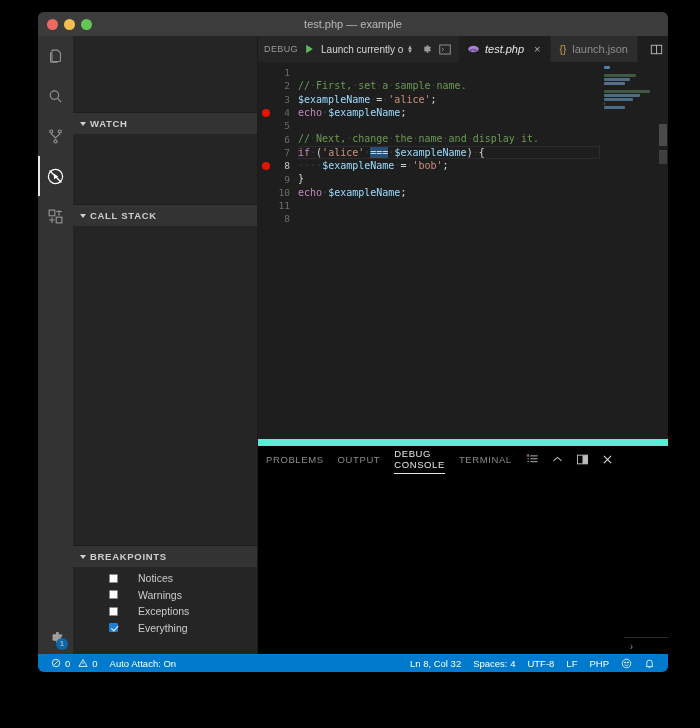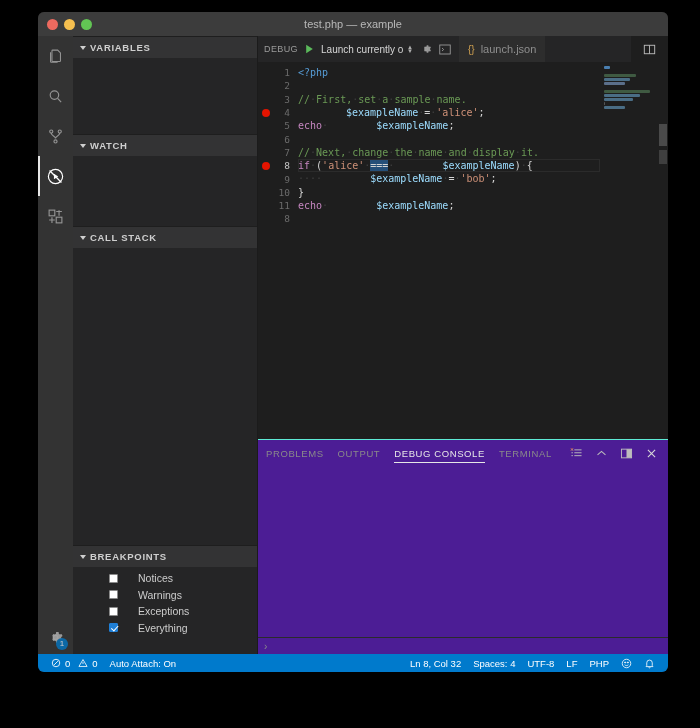--- a/index.html
+++ b/index.html
@@ -90,32 +90,32 @@
   .gline{height:13.3px;display:flex;align-items:center;justify-content:flex-end;
          padding-right:8px;font-family:"DejaVu Sans Mono",monospace;font-size:9.5px;color:#6b6b6b;
          position:relative;}
   .gline.cur{color:#c6c6c6;}
   .gbp{position:absolute;left:4px;width:8px;height:8px;border-radius:50%;background:#e51400;}
   .codelines{flex:1;padding-top:4px;min-width:0;position:relative;}
   .cline{height:13.3px;font-family:"DejaVu Sans Mono",monospace;font-size:10px;
          white-space:pre;color:#d4d4d4;line-height:13.3px;}
   .cline.cur{outline:1px solid #2b2b2b;outline-offset:-1px;}
   .ws{color:#3e3e3e;}
-  .c-com{color:#6a9955;}.c-var{color:#9cdcfe;margin-left:48px;}.c-str{color:#ce9178;}.c-kw{color:#c586c0;}
+  .c-com{color:#6a9955;}.c-var{color:#9cdcfe;}.c-str{color:#ce9178;}.c-kw{color:#c586c0;}
   .c-tag{color:#569cd6;}.c-pun{color:#d4d4d4;}
   .sel{background:#264f78;}
 
   .minimap{width:58px;flex:0 0 58px;position:relative;background:#1e1e1e;padding-top:4px;}
   .mm-line{height:3px;margin:0 0 1px 4px;border-radius:1px;}
   .vscroll{width:10px;flex:0 0 10px;position:relative;background:#1e1e1e;}
   .vthumb{position:absolute;left:1px;width:8px;background:#4a4a4a;border-radius:0;}
 
   
-  .panel{height:215px;flex:0 0 215px;background:#4c1d95;border-top:1px solid #5eead4;
-         display:flex;flex-direction:column;}
+  .panel{height:215px;flex:0 0 215px;background:#000000;border-top:7px solid #5eead4;
+         display:flex;flex-direction:row;}
   .panel-head{height:26px;flex:0 0 26px;display:flex;align-items:center;padding-left:8px;gap:14px;}
   .p-tab{font-size:9.5px;letter-spacing:.6px;color:#8a8a8a;position:relative;padding-bottom:4px;
          padding-top:4px;}
   .p-tab.active{color:#e7e7e7;}
   .p-tab.active::after{content:"";position:absolute;left:0;right:0;bottom:0;height:1px;background:#e7e7e7;}
   .p-actions{margin-left:auto;display:flex;align-items:center;gap:12px;padding-right:10px;}
   .panel-body{flex:1;padding:5px 0 0 8px;overflow:hidden;position:relative;}
   .console-out{font-family:"DejaVu Sans Mono",monospace;font-size:10.5px;color:#d4d4d4;}
   .repl-input{position:absolute;left:0;right:0;bottom:0;height:17px;display:flex;align-items:center;
               gap:6px;padding-left:6px;border-top:1px solid #2b2b2b;}
@@ -195,24 +195,20 @@
           <svg width="17" height="17" viewBox="0 0 24 24" fill="#c9c9c9">
             <path d="M12 8a4 4 0 1 0 0 8 4 4 0 0 0 0-8zm0 6a2 2 0 1 1 0-4 2 2 0 0 1 0 4z"></path>
             <path d="M20 12.8v-1.6l2-1.3-1.6-3-2.3.7-1.4-.8-.3-2.4h-3.5l-.3 2.4-1.4.8-2.3-.7-1.6 3 2 1.3v1.6l-2 1.3 1.6 3 2.3-.7 1.4.8.3 2.4h3.5l.3-2.4 1.4-.8 2.3.7 1.6-3z" opacity="0.92"></path>
           </svg>
         </span>
         <span class="badge">1</span>
       </div>
     </div>
 
     <div class="sidebar">
-      <div class="sec-head">
-        <span class="tw"></span>
-        <span>VARIABLES</span>
-      </div>
       <div class="sec-body" id="sec-vars"></div>
 
       <div class="sec-head">
         <span class="tw"></span>
         <span>WATCH</span>
       </div>
       <div class="sec-body" id="sec-watch"></div>
 
       <div class="sec-head">
         <span class="tw"></span>
@@ -273,20 +269,30 @@
           </span>
           <span class="icn">
             <svg width="12" height="11" viewBox="0 0 16 14" fill="none" stroke="#b5b5b5" stroke-width="1.2">
               <rect x="1" y="1" width="14" height="12"></rect>
                 <path d="M4 5l2.2 2L4 9"></path>
             </svg>
           </span>
         </div>
 
         <div class="tabs">
+          <div class="tab active">
+            <span class="php-ico">
+              <svg width="11" height="8" viewBox="0 0 22 14">
+                  <ellipse cx="11" cy="7" rx="10.5" ry="6.3" fill="#a97fd8"></ellipse>
+                  <text x="11" y="10" font-size="7" text-anchor="middle" fill="#1e1e1e" font-family="monospace">php</text>
+                </svg>
+            </span>
+            <span class="tab-name">test.php</span>
+            <span class="tab-close">×</span>
+          </div>
           <div class="tab">
             <span class="json-ico">{}</span>
             <span>launch.json</span>
           </div>
           <div class="tabs-fill"></div>
           <div class="tab-actions">
             <span>
               <svg width="13" height="13" viewBox="0 0 20 20" fill="none" stroke="#bdbdbd" stroke-width="1.4">
                 <rect x="2" y="3.5" width="16" height="13"></rect>
                   <path d="M10 3.5v13"></path>
@@ -332,21 +338,20 @@
               <span>10</span>
             </div>
             <div class="gline">
               <span>11</span>
             </div>
             <div class="gline">
               <span>8</span>
             </div>
           </div>
         <div class="codelines" id="codelines">
-            <div class="cline"><span class="c-tag">&lt;?php</span></div>
             <div class="cline"></div>
             <div class="cline"><span class="c-com">//<span class="ws">·</span>First,<span class="ws">·</span>set<span class="ws">·</span>a<span class="ws">·</span>sample<span class="ws">·</span>name.</span></div>
             <div class="cline"><span class="c-var">$exampleName</span><span class="ws">·</span><span class="c-pun">=</span><span class="ws">·</span><span class="c-str">'alice'</span><span class="c-pun">;</span></div>
             <div class="cline"><span class="c-kw">echo</span><span class="ws">·</span><span class="c-var">$exampleName</span><span class="c-pun">;</span></div>
             <div class="cline"></div>
             <div class="cline"><span class="c-com">//<span class="ws">·</span>Next,<span class="ws">·</span>change<span class="ws">·</span>the<span class="ws">·</span>name<span class="ws">·</span>and<span class="ws">·</span>display<span class="ws">·</span>it.</span></div>
             <div class="cline cur"><span class="c-kw">if</span><span class="ws">·</span><span class="c-pun">(</span><span class="c-str">'alice'</span><span class="ws">·</span><span class="sel">===</span><span class="ws">·</span><span class="c-var">$exampleName</span><span class="c-pun">)</span><span class="ws">·</span><span class="c-pun">{</span></div>
             <div class="cline"><span class="ws">·</span><span class="ws">·</span><span class="ws">·</span><span class="ws">·</span><span class="c-var">$exampleName</span><span class="ws">·</span><span class="c-pun">=</span><span class="ws">·</span><span class="c-str">'bob'</span><span class="c-pun">;</span></div>
             <div class="cline"><span class="c-pun">}</span></div>
             <div class="cline"><span class="c-kw">echo</span><span class="ws">·</span><span class="c-var">$exampleName</span><span class="c-pun">;</span></div>

